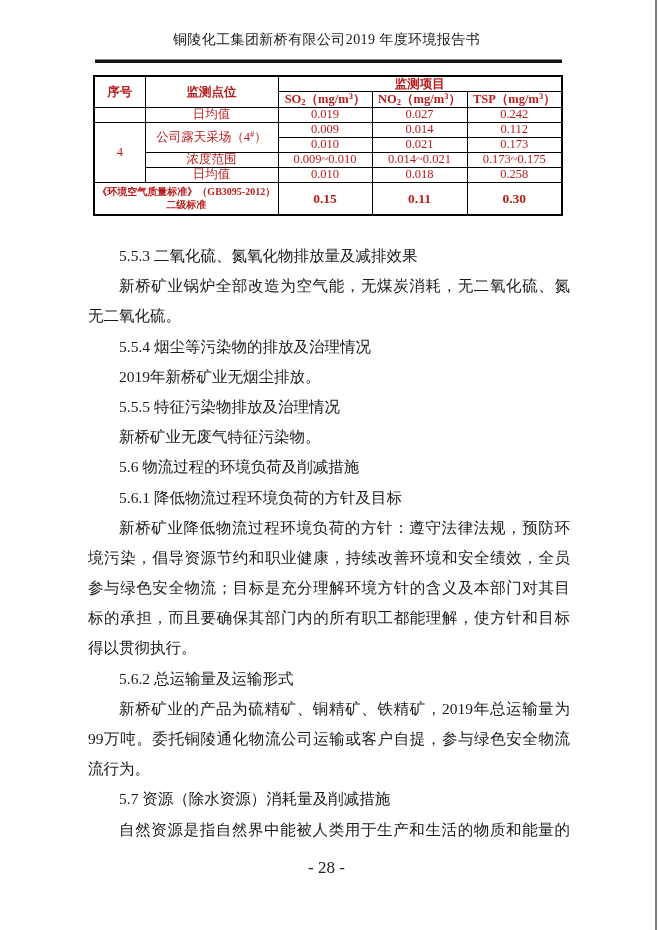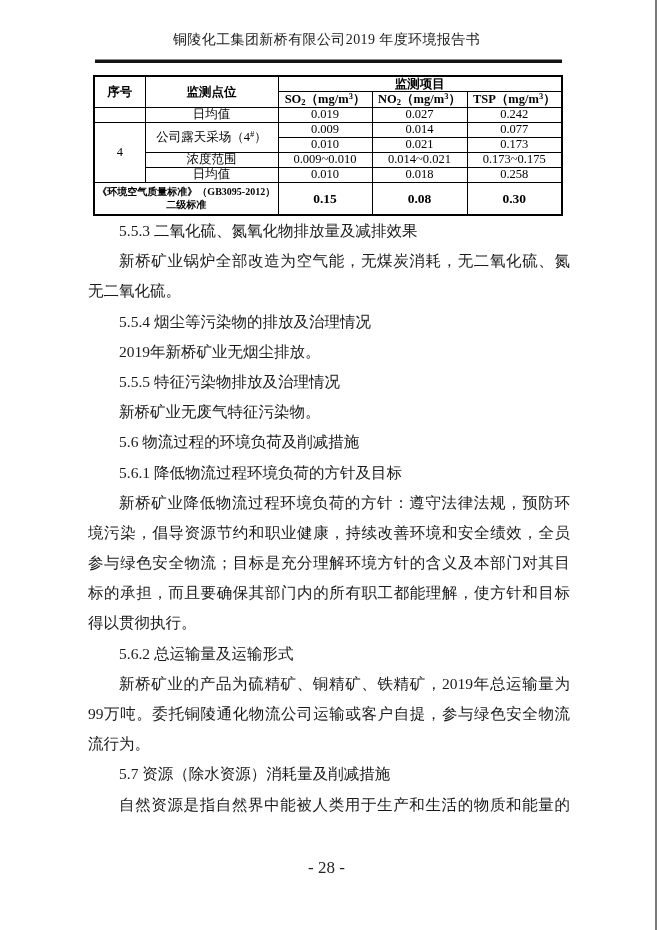--- a/index.html
+++ b/index.html
@@ -19,36 +19,36 @@
 
   
   .doc-title { position:absolute; top:31px; left:0; width:653px;
     text-align:center; font-size:14px; letter-spacing:0.4px; white-space:nowrap; }
   .head-rule { position:absolute; top:59px; left:95px; width:467px; height:4px;
     background:#141414; border-top:1px solid #8b8b8b; }
 
   
   table.mon { position:absolute; left:93px; top:75px; width:468px;
     border-collapse:collapse; table-layout:fixed;
-    font-size:12.5px; line-height:1; color:#000000; }
+    font-size:12.5px; line-height:1; color:#b91c1c; }
   table.mon { border:2.5px solid #000; }
   table.mon th, table.mon td { border:1px solid #000; text-align:center;
     vertical-align:middle; padding:0 2px; overflow:hidden; }
   table.mon th { font-weight:bold; }
   .rh1 { height:15px; } .rh2 { height:16px; } .rh { height:15px; }
   .rstd { height:33px; }
   .rstd td { font-weight:bold; }
   .rstd .std-label { font-size:10px; line-height:1.3; padding:1px 2px; }
   .rstd .std-val { font-size:13.5px; }
   sub.u2 { font-size:8.5px; vertical-align:-2px; }
   sup.u3 { font-size:8.5px; vertical-align:4px; }
   sup.hash { font-size:8.5px; vertical-align:4px; }
 
   
-  .textblock { position:absolute; left:88px; top:216px; width:482px; }
+  .textblock { position:absolute; left:88px; top:241px; width:482px; }
   .ln { font-size:15.5px; line-height:30.2px; height:30.2px;
     text-align:left; white-space:nowrap; color:#1a1a1a; }
   .ln.fill { text-align:justify; text-align-last:justify; white-space:normal;
     overflow:hidden; }
   .ln.ind { padding-left:31px; }
   .ln.fill.ind { padding-left:0; text-indent:31px; }
 
   
   .page-number { position:absolute; top:858px; left:0; width:653px;
     text-align:center; font-size:17px; color:#222; }
@@ -85,21 +85,21 @@
         <td>日均值</td>
         <td>0.019</td>
         <td>0.027</td>
         <td>0.242</td>
       </tr>
       <tr class="rh">
         <td rowspan="4">4</td>
         <td rowspan="2"><span>公司露天采场（4</span><sup class="hash">#</sup><span>）</span></td>
         <td>0.009</td>
         <td>0.014</td>
-        <td>0.077</td>
+        <td>0.112</td>
       </tr>
       <tr class="rh">
         <td>0.010</td>
         <td>0.021</td>
         <td>0.173</td>
       </tr>
       <tr class="rh">
         <td>浓度范围</td>
         <td>0.009~0.010</td>
         <td>0.014~0.021</td>
@@ -107,21 +107,21 @@
       </tr>
       <tr class="rh">
         <td>日均值</td>
         <td>0.010</td>
         <td>0.018</td>
         <td>0.258</td>
       </tr>
       <tr class="rstd">
         <td colspan="2" class="std-label">《环境空气质量标准》（GB3095-2012）二级标准</td>
         <td class="std-val">0.15</td>
-        <td class="std-val">0.08</td>
+        <td class="std-val">0.11</td>
         <td class="std-val">0.30</td>
       </tr>
     </tbody>
   </table>
 
   <div class="textblock">
     <div class="ln ind">5.5.3 二氧化硫、氮氧化物排放量及减排效果</div>
     <div class="ln fill ind">新桥矿业锅炉全部改造为空气能，无煤炭消耗，无二氧化硫、氮</div>
     <div class="ln">无二氧化硫。</div>
     <div class="ln ind">5.5.4 烟尘等污染物的排放及治理情况</div>

